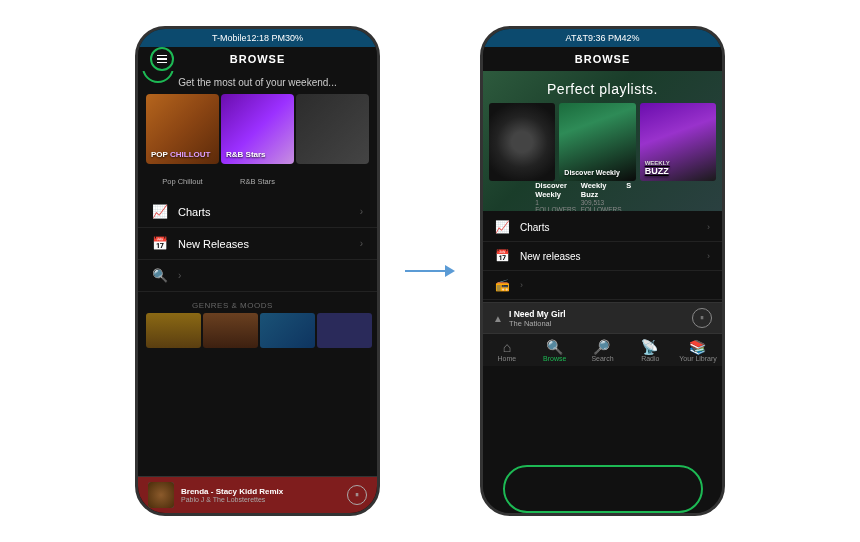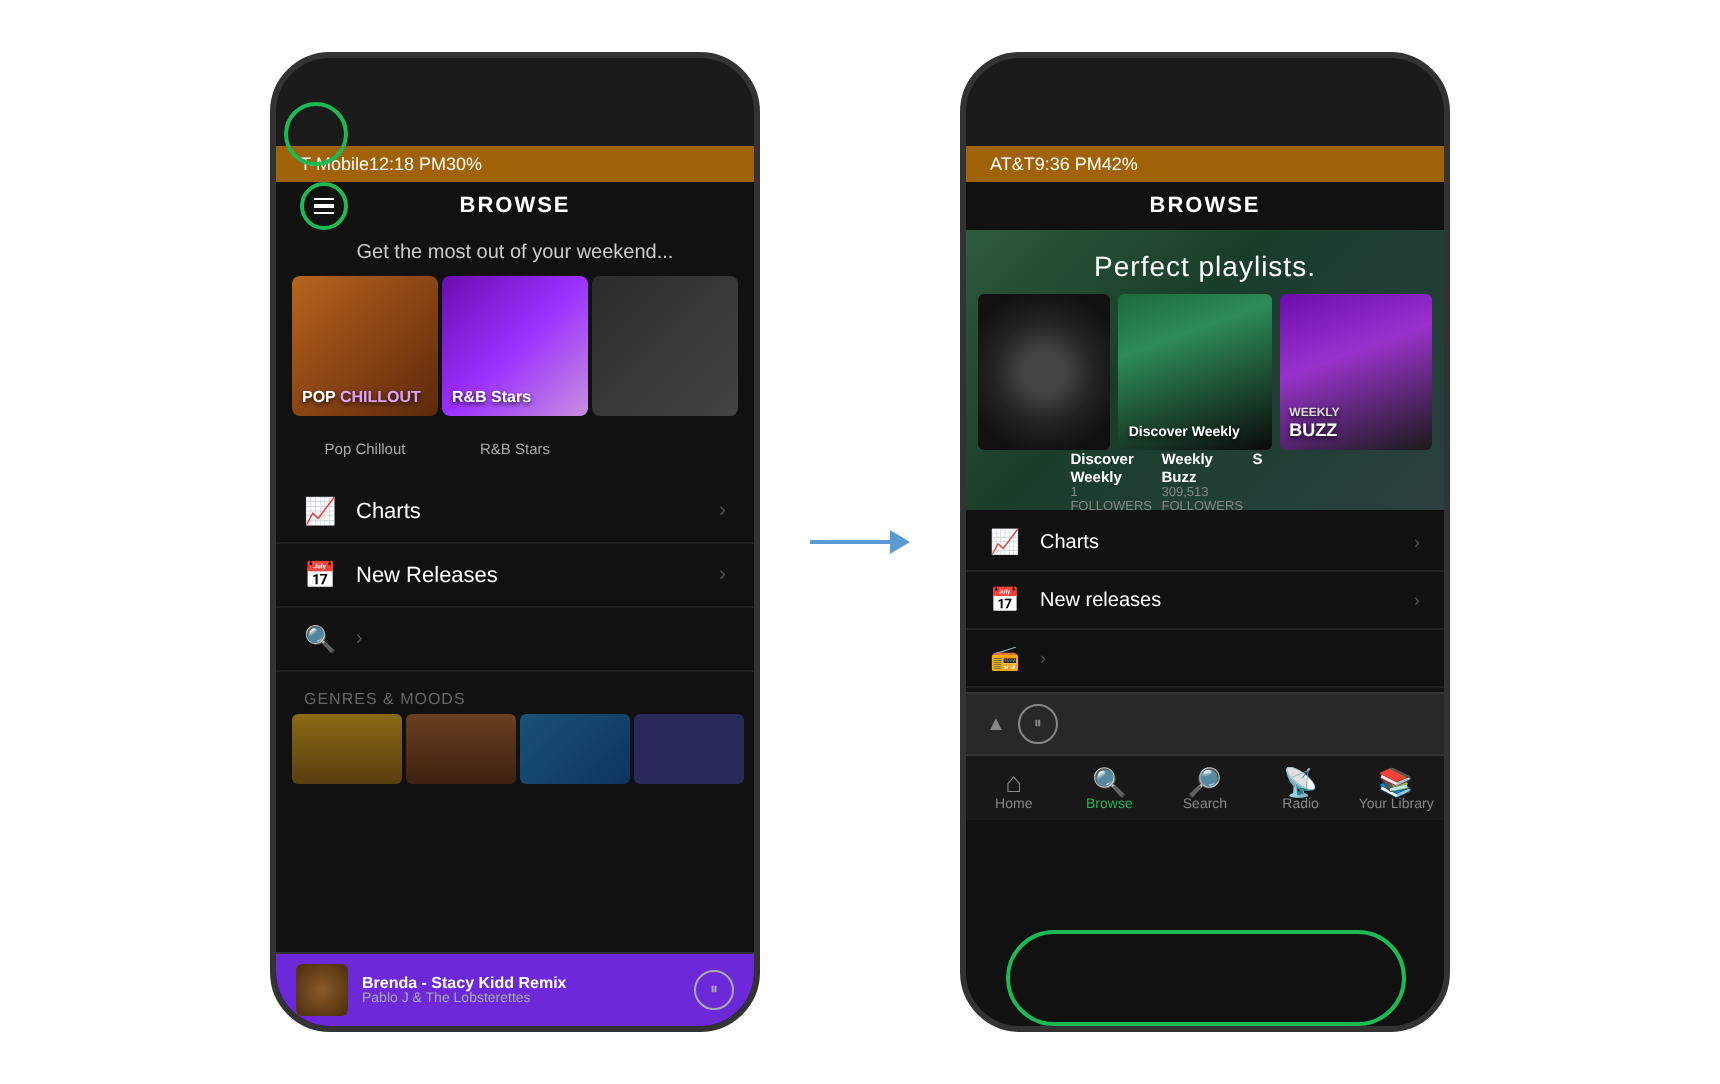--- a/index.html
+++ b/index.html
@@ -34,28 +34,27 @@
       overflow: hidden;
       display: flex;
       flex-direction: column;
       position: relative;
       flex-shrink: 0;
     }
 
     
     .status-bar {
       display: flex;
-      justify-content: flex-start;
+      justify-content: center;
       align-items: center;
       padding: 4px 12px;
-      background: #a16207;
+      background: #0c4a6e;
       font-size: 9px;
       color: #fff;
       height: 18px;
-      margin-top: 44px;
     }
 
     
     .top-bar {
       display: flex;
       align-items: center;
       justify-content: center;
       padding: 6px 12px;
       background: #111;
       position: relative;
@@ -190,20 +189,21 @@
       color: #555;
       font-size: 10px;
     }
 
     .section-label {
       color: #666;
       font-size: 8px;
       padding: 5px 14px 3px;
       letter-spacing: 0.5px;
       text-transform: uppercase;
+      margin-left: 40px;
     }
 
     
     .thumb-row {
       display: flex;
       gap: 2px;
       padding: 0 8px;
       margin-bottom: 0;
     }
 
@@ -214,21 +214,21 @@
       background: #333;
       overflow: hidden;
       flex-shrink: 0;
     }
 
     
     .now-playing {
       display: flex;
       align-items: center;
       padding: 5px 10px;
-      background: #6d28d9;
+      background: #7f1d1d;
       border-top: 1px solid #333;
       margin-top: auto;
     }
 
     .np-thumb {
       width: 26px;
       height: 26px;
       border-radius: 3px;
       background: #555;
       flex-shrink: 0;
@@ -342,20 +342,21 @@
       justify-content: flex-end;
       padding: 5px;
     }
 
     .hero-album.wb {
       background: linear-gradient(160deg, #6a0dad 0%, #9932cc 40%, #1a1a1a 100%);
       display: flex;
       flex-direction: column;
       justify-content: flex-end;
       padding: 5px;
+      text-decoration: underline;
     }
 
     .hero-album-label {
       color: #fff;
       font-size: 7px;
       font-weight: 700;
       text-shadow: 0 1px 2px rgba(0,0,0,0.8);
     }
 
     .hero-album-label .big { font-size: 9px; }
@@ -657,20 +658,24 @@
           <span class="chevron">›</span>
         </div>
         <div class="right-menu-item">
           <span class="item-icon">📻</span>
           <span class="chevron">›</span>
         </div>
       </div>
 
       <div class="np-right">
         <span class="expand-icon">▲</span>
+        <div class="np-right-info">
+          <div class="np-right-title">I Need My Girl</div>
+          <div class="np-right-artist">The National</div>
+        </div>
         <div class="np-pause" style="border-color:#888;color:#888;">⏸</div>
       </div>
 
       <div class="bottom-nav">
         <div class="nav-item">
           <span class="nav-icon">⌂</span>
           <span class="nav-label">Home</span>
         </div>
         <div class="nav-item active">
           <span class="nav-icon">🔍</span>

